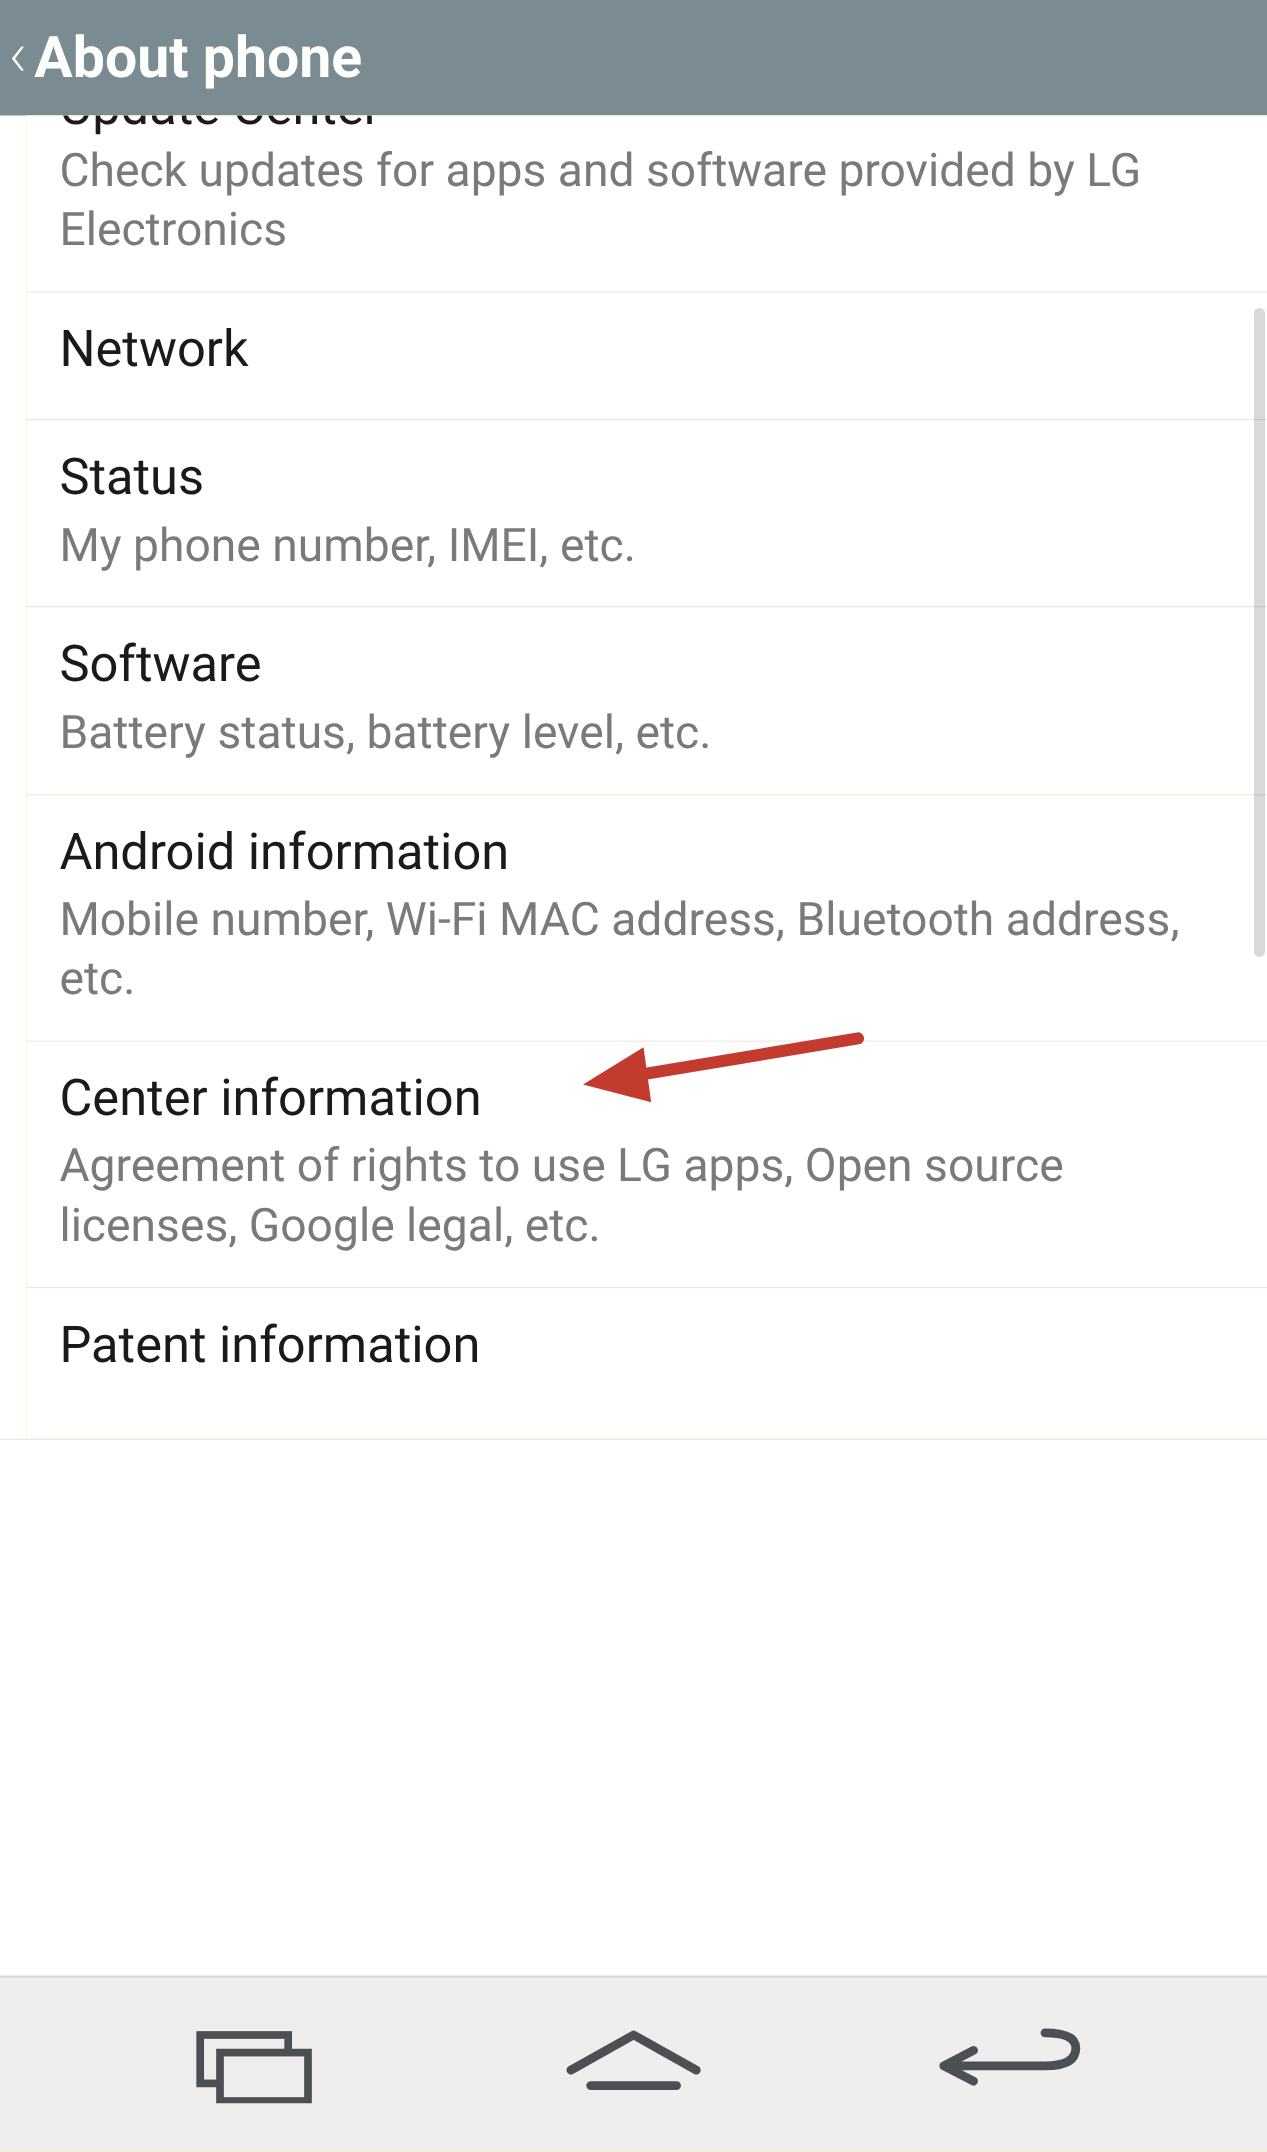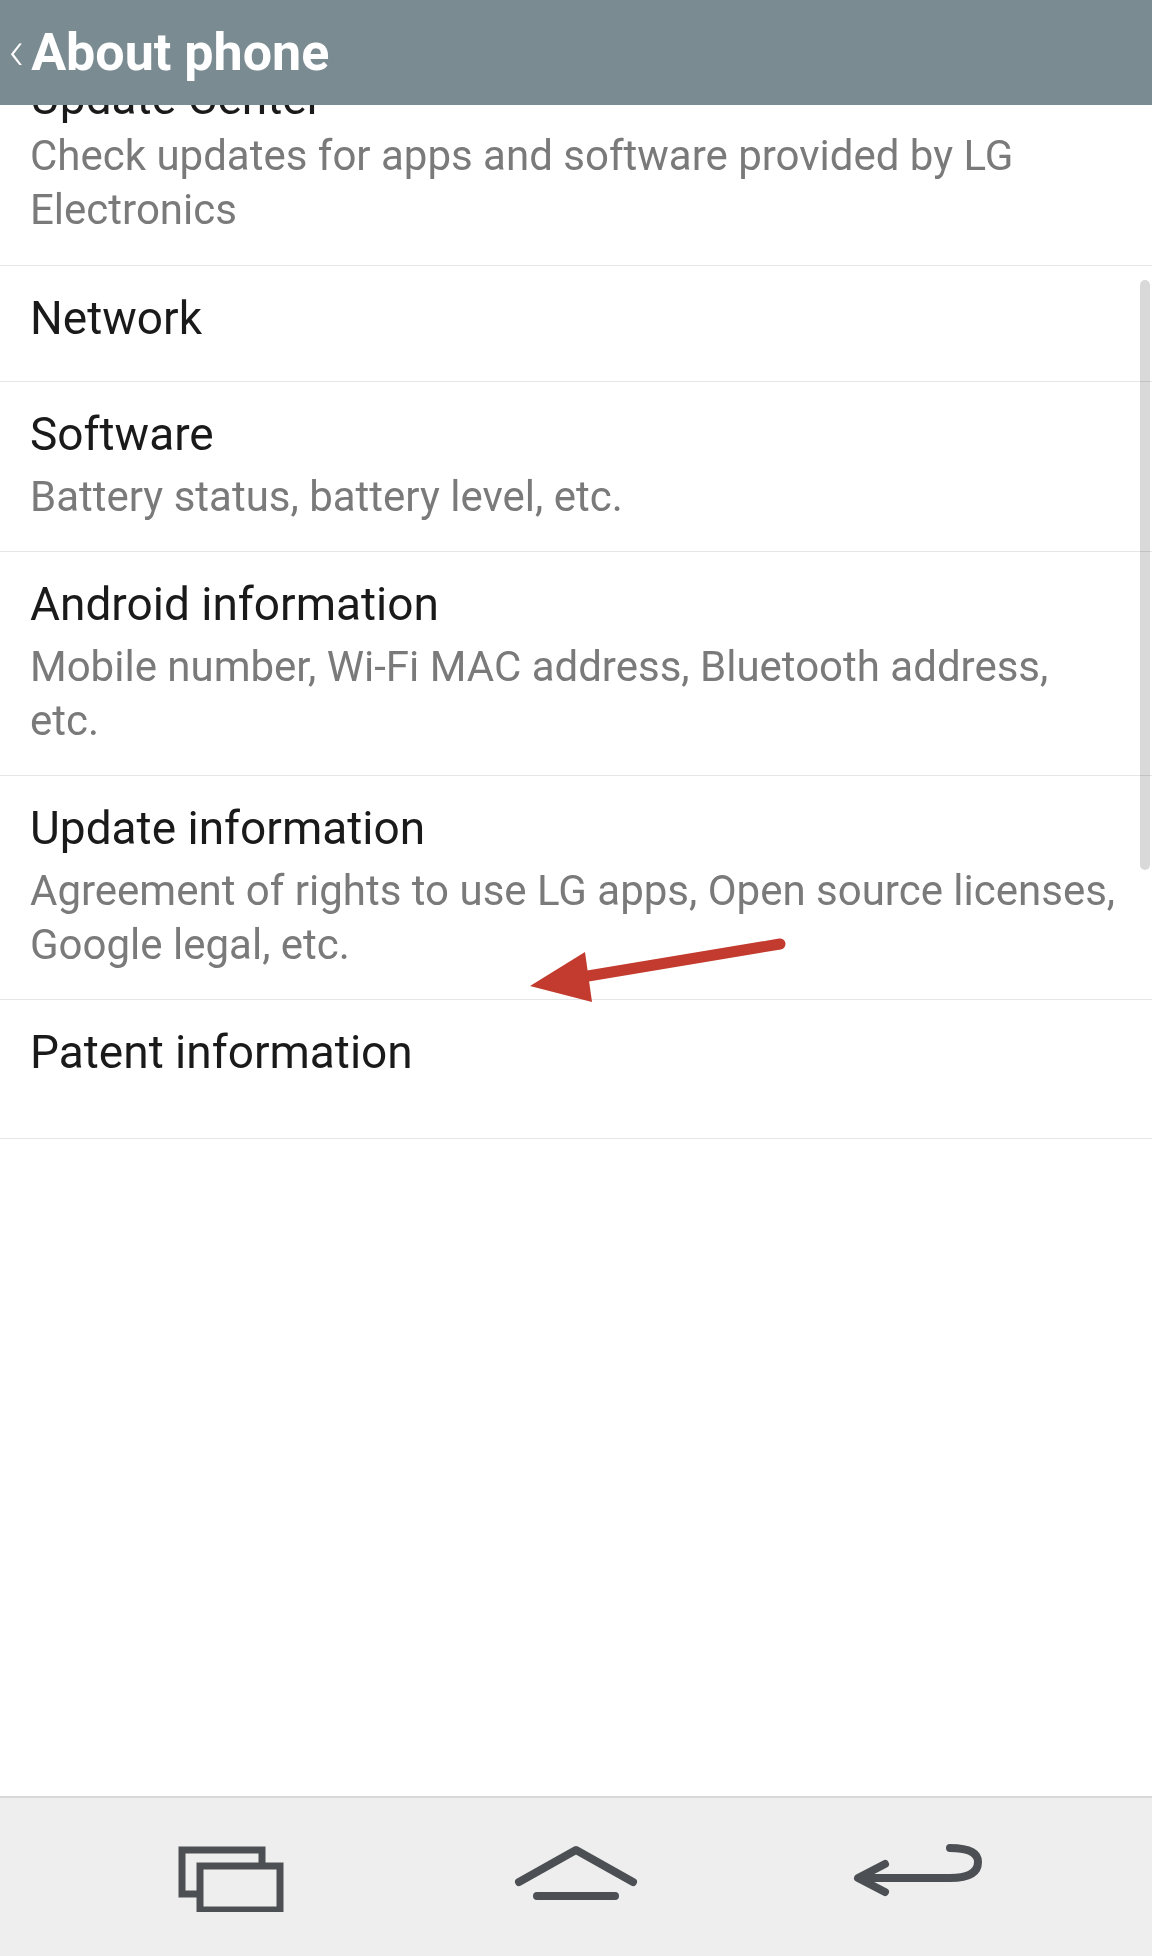--- a/index.html
+++ b/index.html
@@ -29,20 +29,21 @@
       line-height: 1;
       margin-right: 6px;
       padding-bottom: 6px;
     }
     .header-title {
       font-size: 52px;
       font-weight: 700;
     }
     .list {
       background: #fde047;
+      margin-left: 24px;
     }
     .list-item {
       border-bottom: 1px solid #e6e6e6;
       padding: 24px 30px 28px 30px;
       background: #ffffff;
     }
     .list-item.first {
       padding-top: 0;
     }
     .item-title {
@@ -128,34 +129,38 @@
     <div class="item-title cut">
         <span class="cut-inner">Update Center</span>
       </div>
     <div class="item-subtitle">Check updates for apps and software provided by LG Electronics</div>
   </div>
 
   <div class="list-item">
     <div class="item-title">Network</div>
   </div>
 
+  <div class="list-item">
+    <div class="item-title">Status</div>
+    <div class="item-subtitle">My phone number, IMEI, etc.</div>
+  </div>
 
   <div class="list-item">
     <div class="item-title">Software</div>
     <div class="item-subtitle">Battery status, battery level, etc.</div>
   </div>
 
   <div class="list-item">
     <div class="item-title">Android information</div>
     <div class="item-subtitle">Mobile number, Wi-Fi MAC address, Bluetooth address, etc.</div>
   </div>
 
 
   <div class="list-item">
-    <div class="item-title">Update information</div>
+    <div class="item-title">Center information</div>
     <div class="item-subtitle">Agreement of rights to use LG apps, Open source licenses, Google legal, etc.</div>
   </div>
 
   <div class="list-item last">
     <div class="item-title">Patent information</div>
   </div>
 
 </div>
 
 <div class="spacer-bottom"></div>

